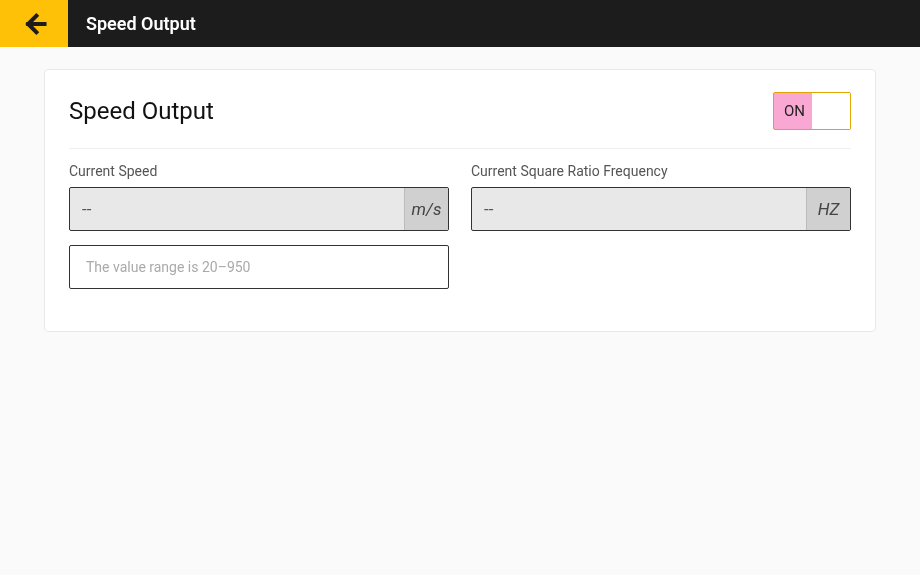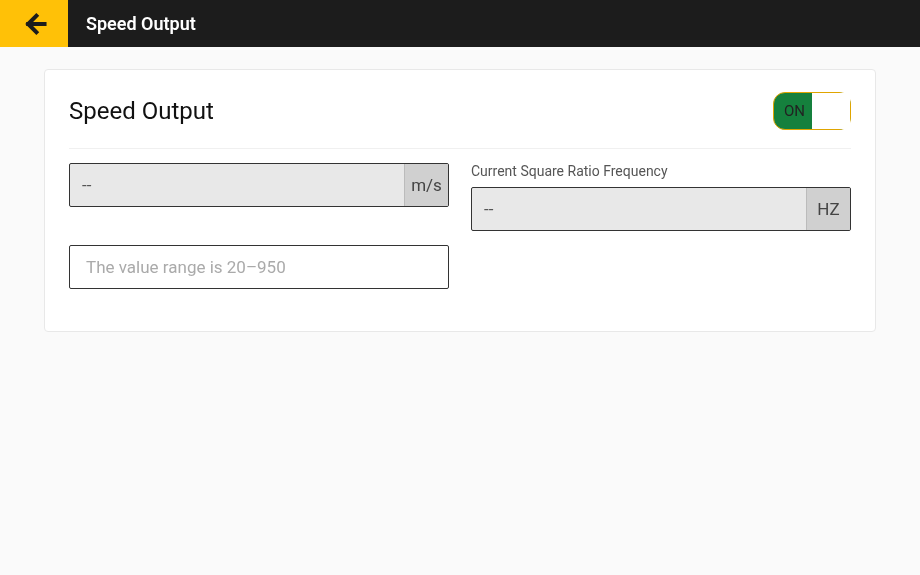--- a/index.html
+++ b/index.html
@@ -56,23 +56,23 @@
       margin-bottom: 14px;
     }
     .card-title {
       font-size: 24px;
       font-weight: 400;
       color: #111;
     }
     .toggle {
       width: 78px;
       height: 38px;
-      background: #15803d;
+      background: #f9a8d4;
       border: 1px solid #e0a500;
-      border-radius: 12px;
+      border-radius: 2px;
       display: flex;
       align-items: center;
       cursor: pointer;
       position: relative;
     }
     .toggle-label {
       font-size: 15px;
       color: #222;
       padding-left: 10px;
       font-weight: 400;
@@ -120,28 +120,29 @@
     .input-unit {
       background: #d0d0d0;
       padding: 0 0;
       display: flex;
       align-items: center;
       font-size: 17px;
       color: #444;
       border-left: 1px solid #bbb;
       min-width: 44px;
       justify-content: center;
+      font-style: italic;
     }
     .text-input {
       width: 100%;
       height: 44px;
       border: 1px solid #333;
       border-radius: 2px;
       padding: 12px 16px;
-      font-size: 17px;
+      font-size: 14px;
       color: #333;
       outline: none;
       background: #fff;
     }
     .text-input::placeholder {
       color: #aaa;
     }
     .form-group.half {
       width: calc(50% - 11px);
       flex: none;
@@ -164,20 +165,21 @@
     <div class="card-header">
       <div class="card-title">Speed Output</div>
       <div class="toggle">
         <span class="toggle-label">ON</span>
         <div class="toggle-thumb"></div>
       </div>
     </div>
 
     <div class="form-row">
       <div class="form-group">
+        <label class="form-label">Current Speed</label>
         <div class="input-group disabled">
           <div class="input-value">--</div>
           <div class="input-unit">m/s</div>
         </div>
       </div>
       <div class="form-group">
         <label class="form-label">Current Square Ratio Frequency</label>
         <div class="input-group disabled">
           <div class="input-value">--</div>
           <div class="input-unit">HZ</div>

